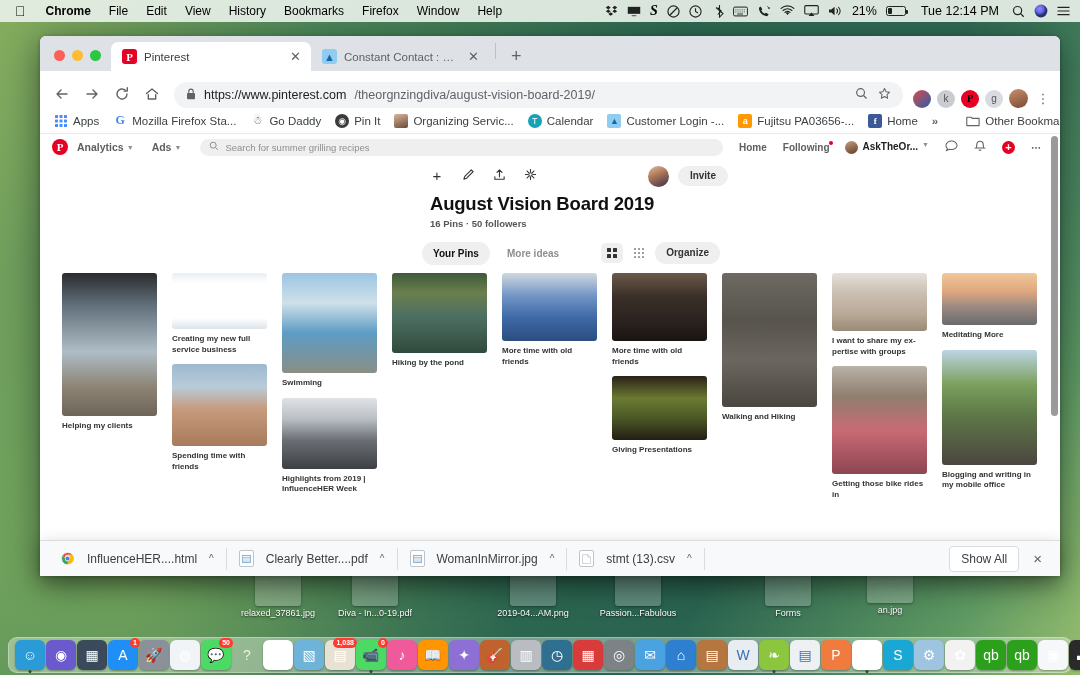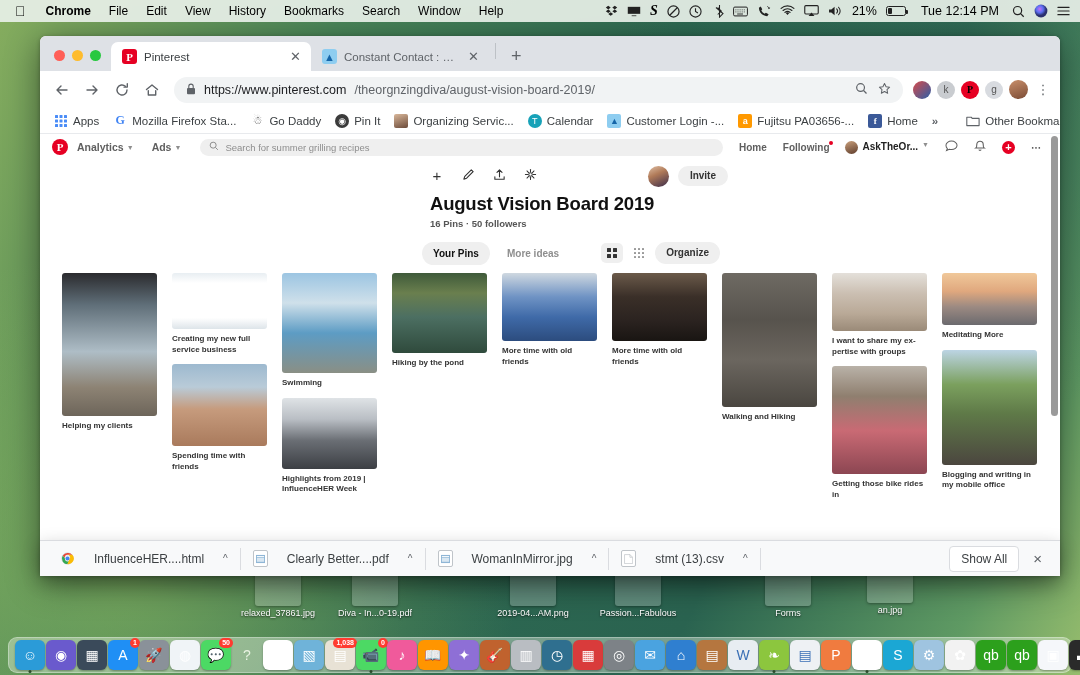--- a/index.html
+++ b/index.html
@@ -59,21 +59,21 @@
   .tab.inactive { background: #dee1e6; width: 178px; color: #5f6368; }
   .tab .favicon { width: 15px; height: 15px; border-radius: 3px; flex: none; display:flex; align-items:center; justify-content:center; font-size:11px;}
   .pin-fav { background: #e60023; color: #fff; border-radius: 50%; font-weight: bold; font-size: 10.5px; font-family:"Liberation Serif",serif;}
   .cc-fav { background: #8ecdf0; color: #1565a8; font-size: 9px; border-radius: 2px;}
   .tab .ttl { flex: 1; overflow: hidden; white-space: nowrap; text-overflow: ellipsis; }
   .tab .tclose { font-size: 13px; color: #5f6368; line-height: 1; padding: 2px; }
   .tabdiv { width: 1px; height: 16px; background: #bdc1c6; align-self: center; margin: 0 6px 6px; }
   .newtab { font-size: 18px; color: #5f6368; padding: 0 9px 6px; line-height: 1; font-weight: 300;}
 
   
-  #toolbar { height: 37px; background: #fff; display: flex; align-items: center; gap: 2px; padding: 0 8px; flex: none; }
+  #toolbar { height: 37px; background: #fff; display: flex; align-items: flex-end; gap: 2px; padding: 0 8px; flex: none; }
   .navbtn { width: 28px; height: 28px; display: flex; align-items: center; justify-content: center;
     color: #5f6368; font-size: 15px; border-radius: 50%; }
   #omnibox { flex: 1; height: 26px; background: #f1f3f4; border-radius: 13px; display: flex;
     align-items: center; padding: 0 12px; gap: 8px; margin: 0 6px; font-size: 12.5px; color: #202124; }
   .lock { font-size: 10.5px; color: #5f6368; }
   .url-dom { color: #202124; }
   .url-path { color: #5f6368; }
   #omnibox .obright { margin-left: auto; display: flex; gap: 10px; align-items: center; color: #5f6368; }
   #tb-extras { display: flex; align-items: center; gap: 6px; padding-left: 2px; }
   .ext { width: 18px; height: 18px; border-radius: 50%; display:flex; align-items:center; justify-content:center; font-size:10px;}
@@ -133,21 +133,21 @@
   .pin .cap { font-size: 8px; font-weight: bold; color: #333; line-height: 10.5px; margin-top: 5px; }
   #helpbtn { position: absolute; right: 8px; bottom: 6px; width: 15px; height: 15px; border-radius: 50%;
     background: #efefef; color: #555; font-size: 9px; display: flex; align-items: center; justify-content: center; }
   
   #page-scroll { position: absolute; right: 2px; top: 2px; width: 7px; height: 280px; background: #9a9a9a; border-radius: 4px; }
 
   
   #dlbar { position: absolute; left: 40px; top: 540px; width: 1020px; height: 36px;
     background: #f8f9fa; border-top: 1px solid #dadce0; display: flex; align-items: center;
     padding: 0 8px; z-index: 21; box-shadow: 0 6px 18px rgba(0,0,0,.25); }
-  .dlitem { display: flex; align-items: center; gap: 19px; padding: 0 12px; font-size: 12px; color: #3c4043; height: 100%; }
+  .dlitem { display: flex; align-items: center; gap: 12px; padding: 0 12px; font-size: 12px; color: #3c4043; height: 100%; }
   .dlicon { width: 15px; height: 17px; background: #fff; border: 1px solid #bfc4c9; border-radius: 2px;
     display: flex; align-items: center; justify-content: center; flex: none; position: relative;}
   .dl-chev { font-size: 10px; color: #5f6368; }
   .dlsep { width: 1px; height: 22px; background: #dadce0; }
   #showall { margin-left: auto; font-size: 12px; color: #3c4043; border: 1px solid #dadce0;
     border-radius: 4px; padding: 5px 11px; background: #fff; }
   #dlclose { font-size: 15px; color: #5f6368; padding: 0 10px 0 14px; }
 
   
   #dock { position: absolute; left: 8px; bottom: 2px; width: 1064px; height: 36px;
@@ -194,21 +194,21 @@
   </div>
 
 <div id="menubar">
   <div class="mb-item mb-apple"></div>
   <div class="mb-item bold">Chrome</div>
   <div class="mb-item">File</div>
   <div class="mb-item">Edit</div>
   <div class="mb-item">View</div>
   <div class="mb-item">History</div>
   <div class="mb-item">Bookmarks</div>
-  <div class="mb-item">Search</div>
+  <div class="mb-item">Firefox</div>
   <div class="mb-item">Window</div>
   <div class="mb-item">Help</div>
 
   <div id="menubar-right">
     <div class="mbi">
       <svg width="13" height="13" viewBox="0 0 16 16">
           <path d="M4 1 1 3.2l3 2.2 3-2.2L4 1zm8 0L9 3.2l3 2.2 3-2.2L12 1zM1 7.6l3 2.2 3-2.2-3-2.2-3 2.2zm11-2.2-3 2.2 3 2.2 3-2.2-3-2.2zM4 11l3 2.2 3-2.2-3-2.1L4 11z" fill="#222"></path>
         </svg>
     </div>
     <div class="mbi">
@@ -588,20 +588,24 @@
         <div class="mcol">
           <div class="pin">
             <div class="img" style="height: 68px; background: linear-gradient(rgb(207, 216, 224) 0%, rgb(111, 147, 196) 35%, rgb(63, 106, 168) 65%, rgb(44, 76, 126) 100%);"></div>
             <div class="cap">More time with old friends</div>
           </div>
         </div>
         <div class="mcol">
           <div class="pin">
             <div class="img" style="height: 68px; background: linear-gradient(rgb(107, 90, 74) 0%, rgb(58, 47, 40) 35%, rgb(43, 35, 32) 70%, rgb(25, 21, 18) 100%);"></div>
             <div class="cap">More time with old friends</div>
+          </div>
+          <div class="pin">
+            <div class="img" style="height: 64px; background: linear-gradient(rgb(42, 33, 24) 0%, rgb(107, 122, 50) 35%, rgb(76, 90, 38) 65%, rgb(36, 29, 20) 100%);"></div>
+            <div class="cap">Giving Presentations</div>
           </div>
         </div>
         <div class="mcol">
           <div class="pin">
             <div class="img" style="height: 134px; background: linear-gradient(rgb(110, 106, 99) 0%, rgb(87, 83, 77) 35%, rgb(107, 102, 95) 65%, rgb(74, 70, 64) 100%);"></div>
             <div class="cap">Walking and Hiking</div>
           </div>
         </div>
         <div class="mcol">
           <div class="pin">

